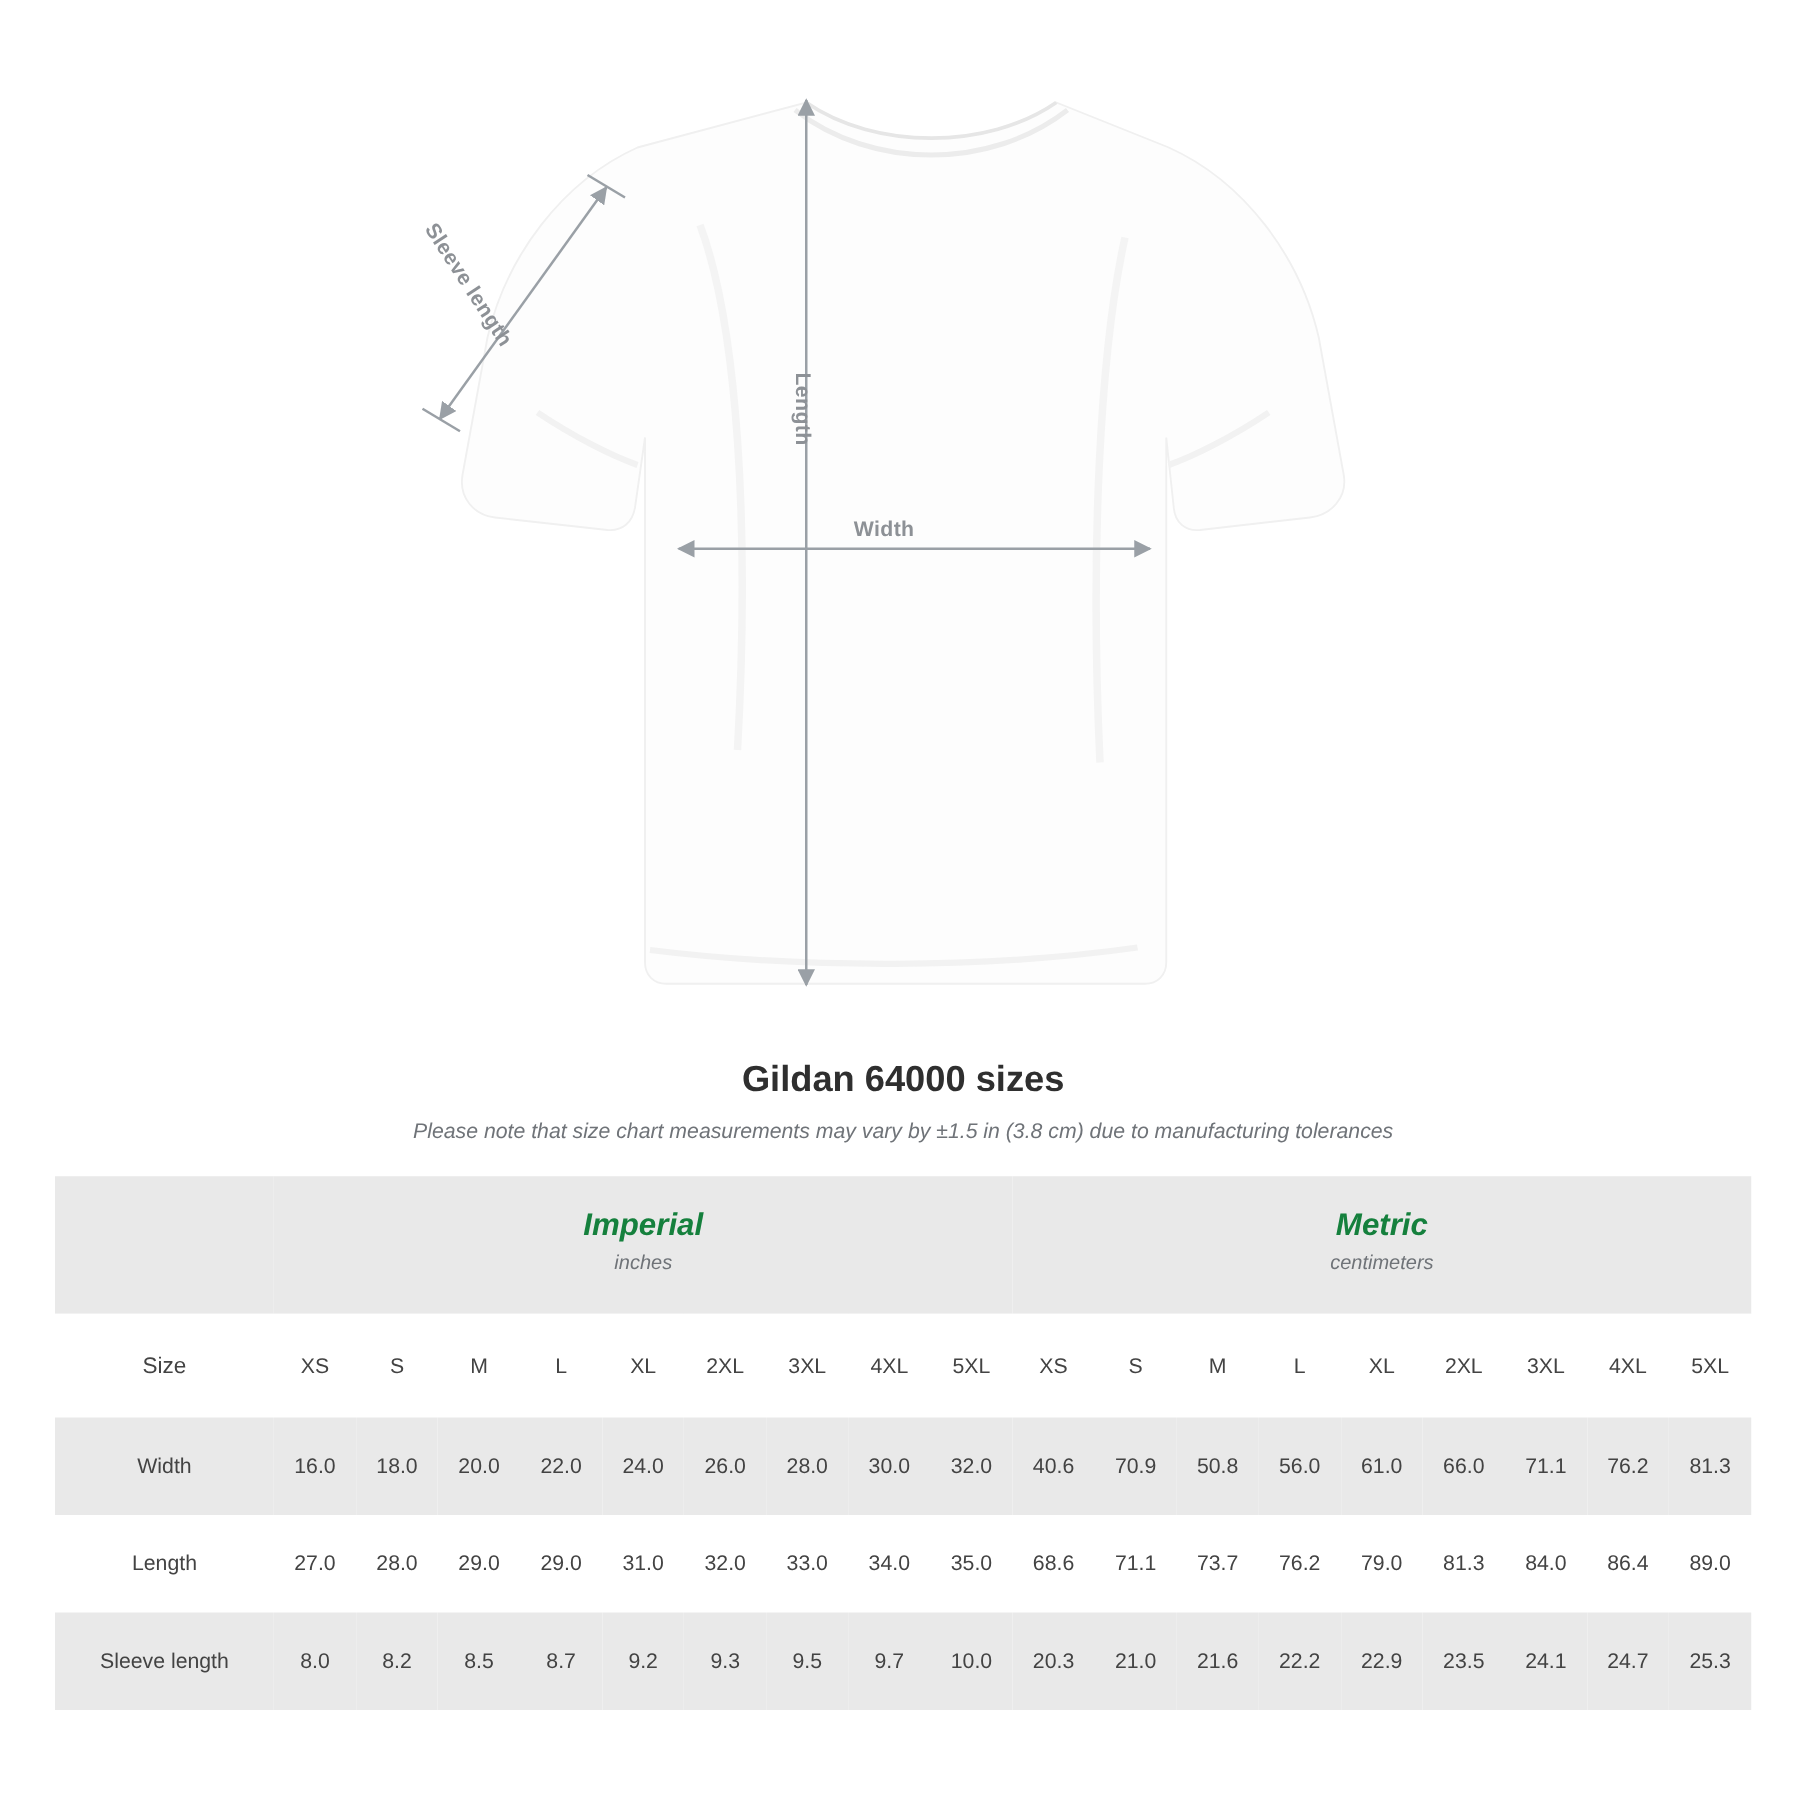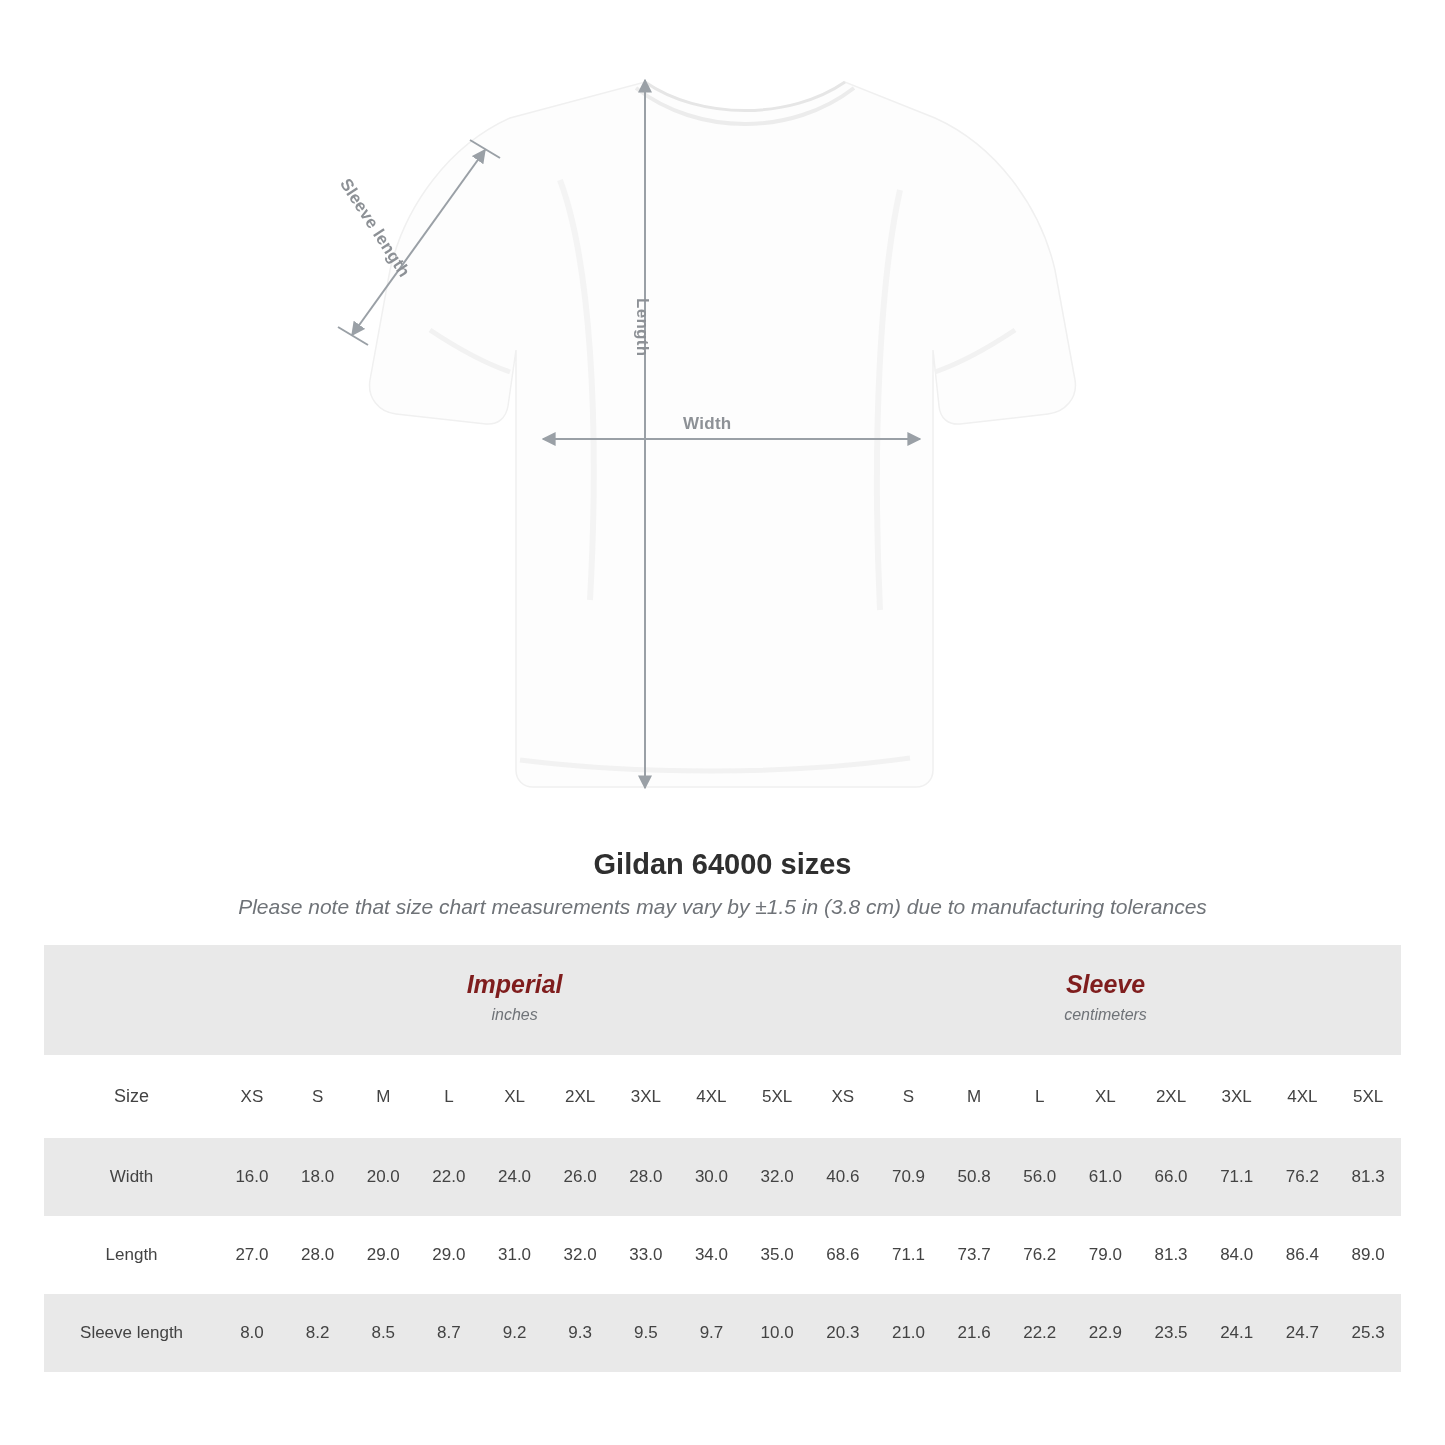--- a/index.html
+++ b/index.html
@@ -55,21 +55,21 @@
     text-align: center;
     margin-top: 18px;
   }
   .chart-title {
     font-size: 29px;
     font-weight: bold;
     color: #2f2f2f;
     margin: 0 0 14px 0;
   }
   .chart-note {
-    font-size: 21px;
+    font-size: 17px;
     font-style: italic;
     color: #6f7378;
     margin: 0;
   }
 
   
   .table-wrap {
     margin: 26px 44px 0 44px;
   }
   table.size-table {
@@ -86,21 +86,21 @@
     padding: 0;
   }
   .unit-row td {
     height: 110px;
     background: #e9e9e9;
   }
   .unit-name {
     font-size: 25px;
     font-style: italic;
     font-weight: bold;
-    color: #7f1d1d;
+    color: #15803d;
     line-height: 1.25;
   }
   .unit-sub {
     font-size: 16px;
     font-style: italic;
     color: #6f7378;
     line-height: 1.9;
   }
   .header-row td {
     height: 83px;
@@ -224,21 +224,21 @@
         <col class="col-cell">
     </colgroup>
     <tbody>
       <tr class="unit-row">
         <td></td>
         <td colspan="9">
           <div class="unit-name">Imperial</div>
           <div class="unit-sub">inches</div>
         </td>
         <td colspan="9">
-          <div class="unit-name">Sleeve</div>
+          <div class="unit-name">Metric</div>
           <div class="unit-sub">centimeters</div>
         </td>
       </tr>
 
       <tr class="header-row">
         <td class="rowhead">Size</td>
         <td>XS</td>
         <td>S</td>
         <td>M</td>
         <td>L</td>

